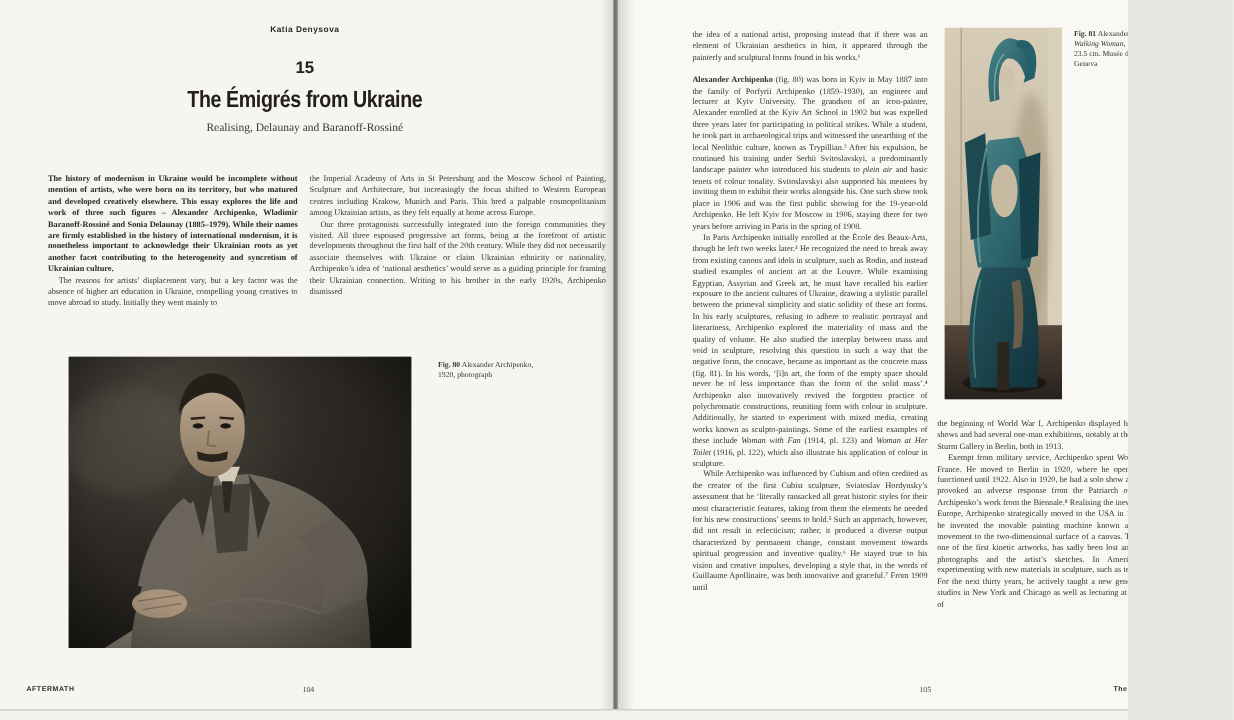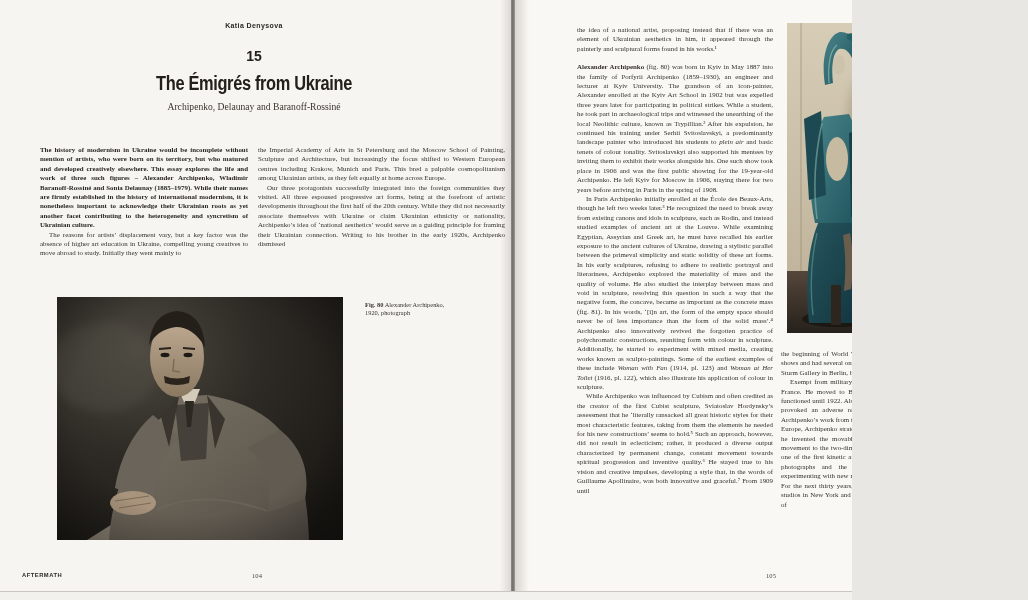--- a/index.html
+++ b/index.html
@@ -1,16 +1,16 @@
 <!DOCTYPE html>
 <html><head>
 <meta charset="utf-8">
 <style>
   html,body{margin:0;padding:0;background:#e9e7e3;}
-  .spread{position:relative;width:852px;height:600px;background:#ffffff;overflow:hidden;
+  .spread{position:relative;width:940px;height:600px;background:#ffffff;overflow:hidden;
           font-family:"Liberation Serif",serif;color:#35322c;}
   .page{position:absolute;top:0;height:591px;box-sizing:border-box;}
   .page-left{left:0;width:512px;background:#f6f5f1;}
   .page-right{left:515px;width:508px;background:#f9f8f4;}
   .page-left::after{content:'';position:absolute;right:0;top:0;bottom:0;width:12px;
           background:linear-gradient(to right,rgba(60,54,44,0),rgba(60,54,44,.16));}
   .page-right::before{content:'';position:absolute;left:0;top:0;bottom:0;width:14px;
           background:linear-gradient(to left,rgba(60,54,44,0),rgba(60,54,44,.18));}
   .gutter{position:absolute;left:511px;top:0;height:591px;width:4px;
           background:linear-gradient(to right,#8d8a83,#6e6c66,#a19e97);}
@@ -58,21 +58,21 @@
 </head>
 <body>
 
 <div class="spread">
 
   <section class="page page-left">
     <header class="title-block">
       <div class="author">Katia Denysova</div>
       <div class="chapter-num">15</div>
       <h1 class="chapter-title">The Émigrés from Ukraine</h1>
-      <div class="chapter-subtitle">Archipenko, Delaunay and Baranoff-Rossiné</div>
+      <div class="chapter-subtitle">Realising, Delaunay and Baranoff-Rossiné</div>
     </header>
 
     <div class="col col-l1">
       <p class="lead">The history of modernism in Ukraine would be incomplete without mention of artists, who were born on its territory, but who matured and developed creatively elsewhere. This essay explores the life and work of three such figures – Alexander Archipenko, Wladimir Baranoff-Rossiné and Sonia Delaunay (1885–1979). While their names are firmly established in the history of international modernism, it is nonetheless important to acknowledge their Ukrainian roots as yet another facet contributing to the heterogeneity and syncretism of Ukrainian culture.</p>
       <p class="indent">The reasons for artists’ displacement vary, but a key factor was the absence of higher art education in Ukraine, compelling young creatives to move abroad to study. Initially they went mainly to</p>
     </div>
 
     <div class="col col-l2">
       <p>the Imperial Academy of Arts in St Petersburg and the Moscow School of Painting, Sculpture and Architecture, but increasingly the focus shifted to Western European centres including Krakow, Munich and Paris. This bred a palpable cosmopolitanism among Ukrainian artists, as they felt equally at home across Europe.</p>
       <p class="indent">Our three protagonists successfully integrated into the foreign communities they visited. All three espoused progressive art forms, being at the forefront of artistic developments throughout the first half of the 20th century. While they did not necessarily associate themselves with Ukraine or claim Ukrainian ethnicity or nationality, Archipenko’s idea of ‘national aesthetics’ would serve as a guiding principle for framing their Ukrainian connection. Writing to his brother in the early 1920s, Archipenko dismissed</p>

